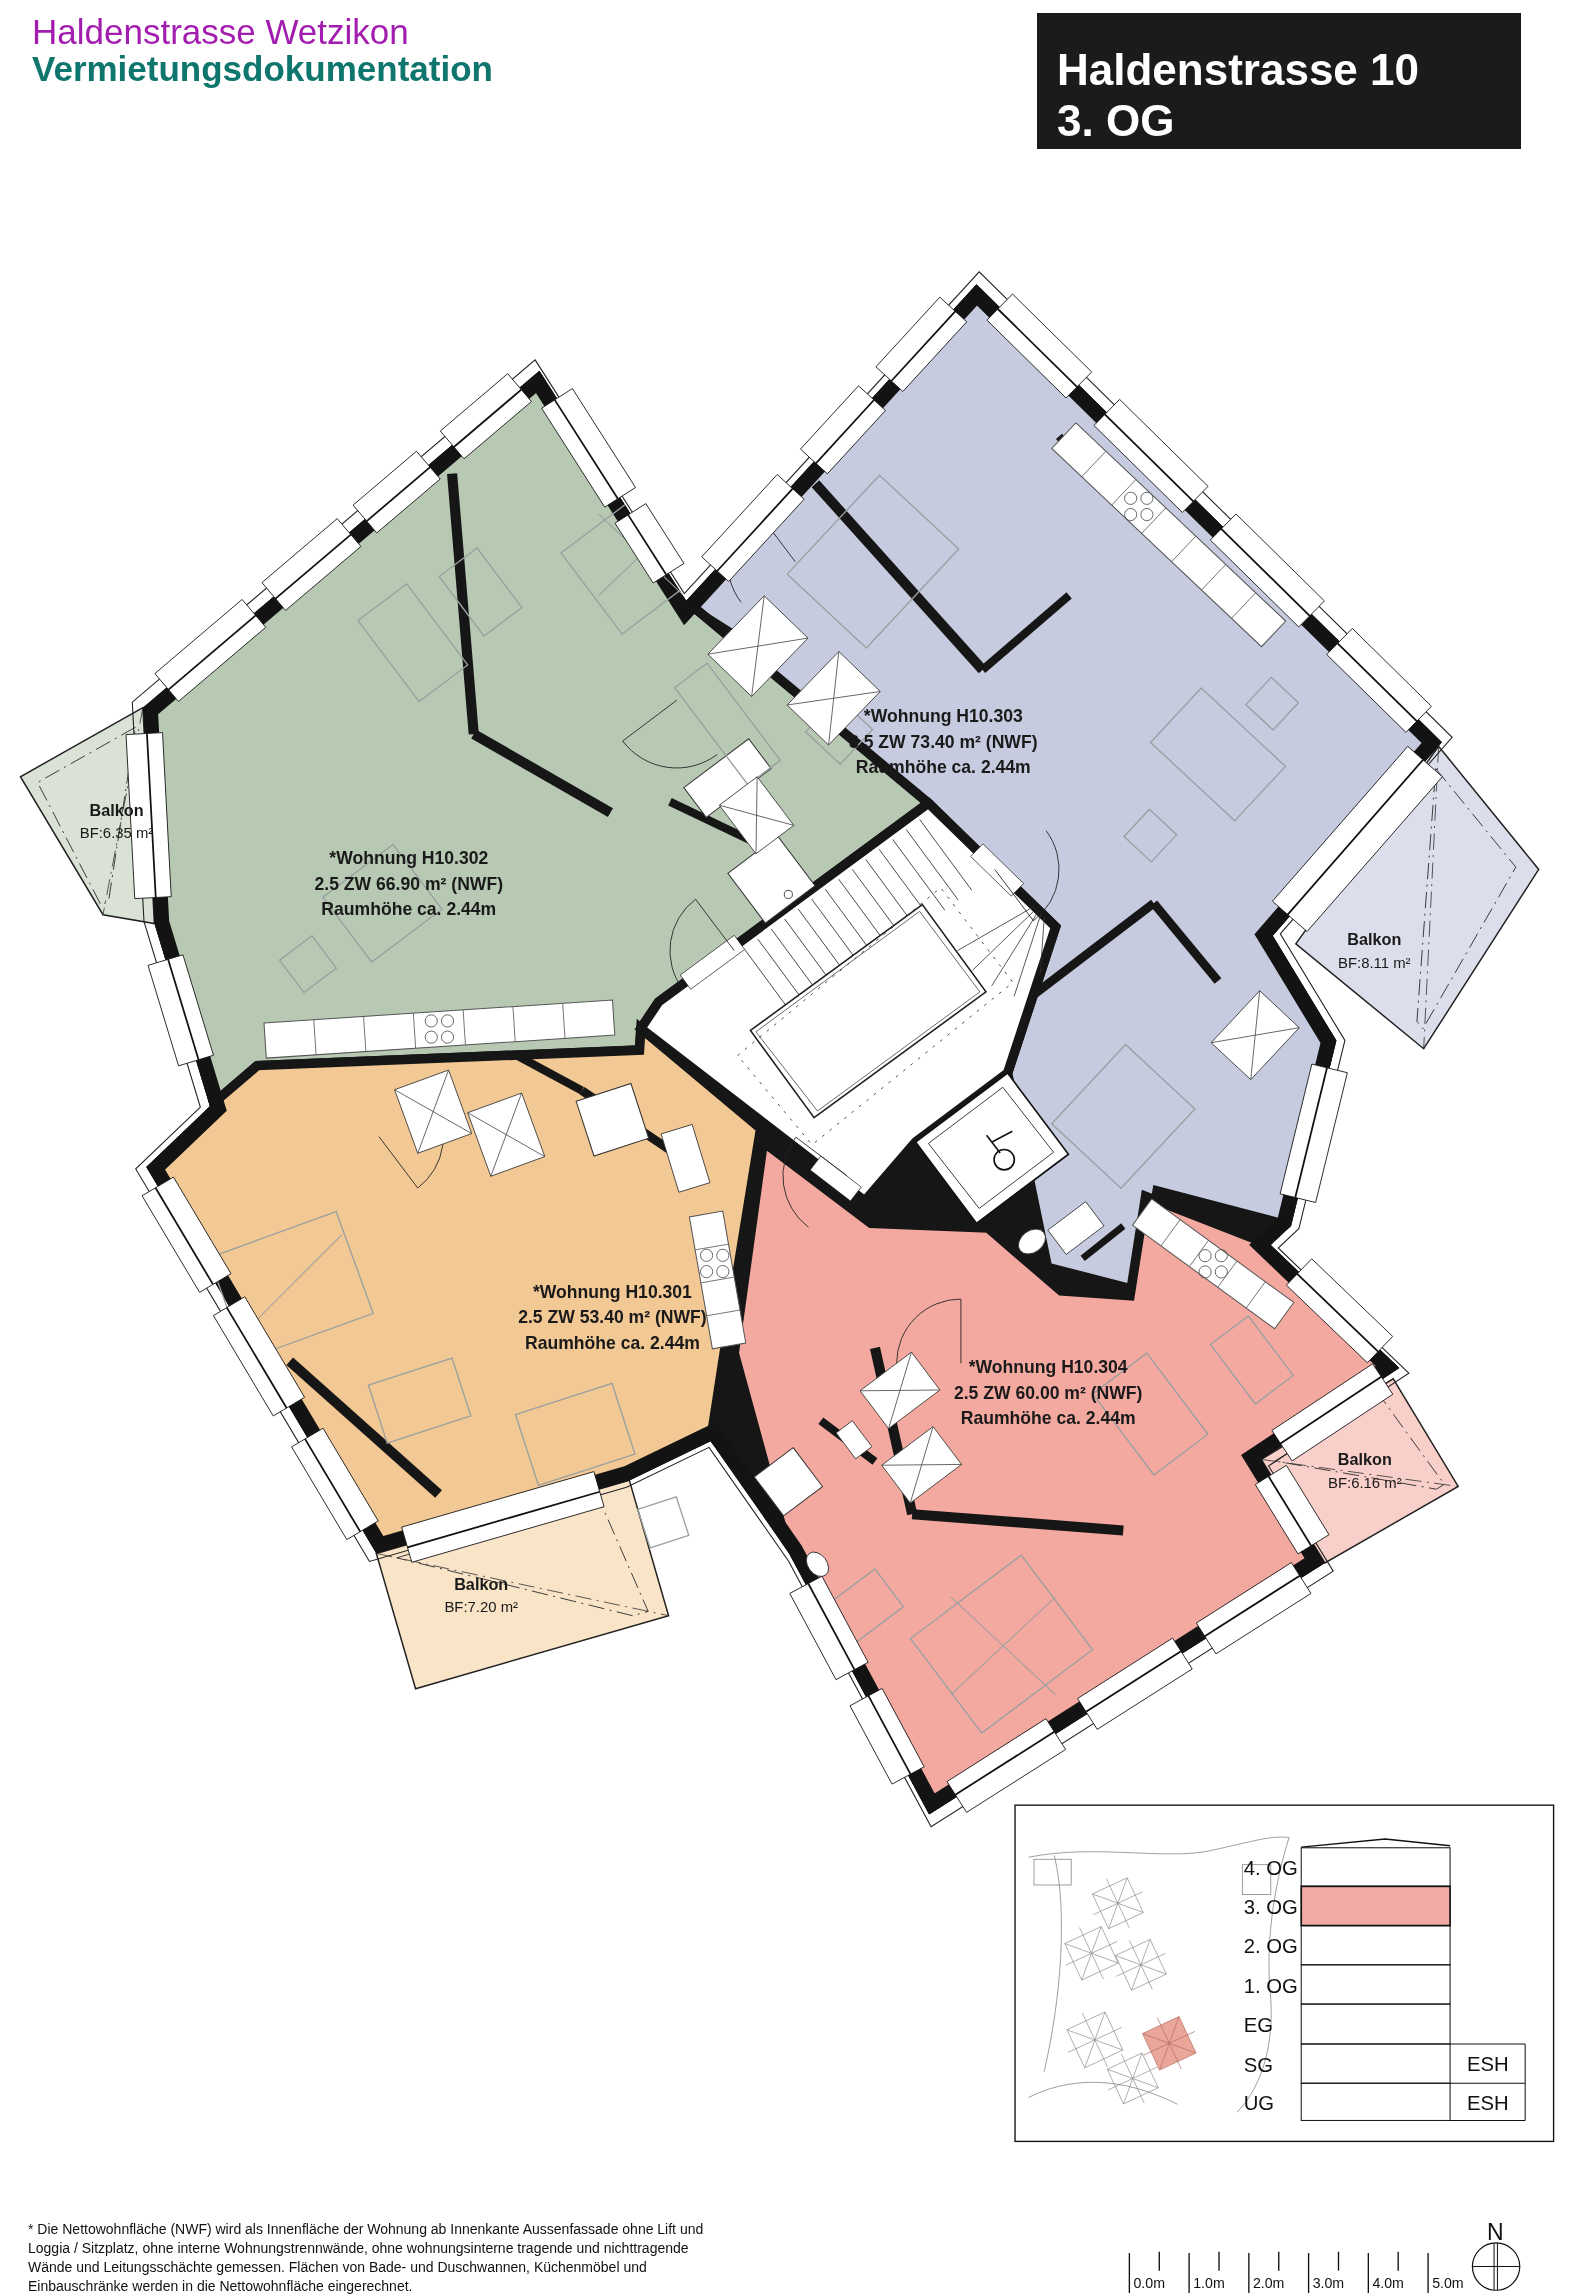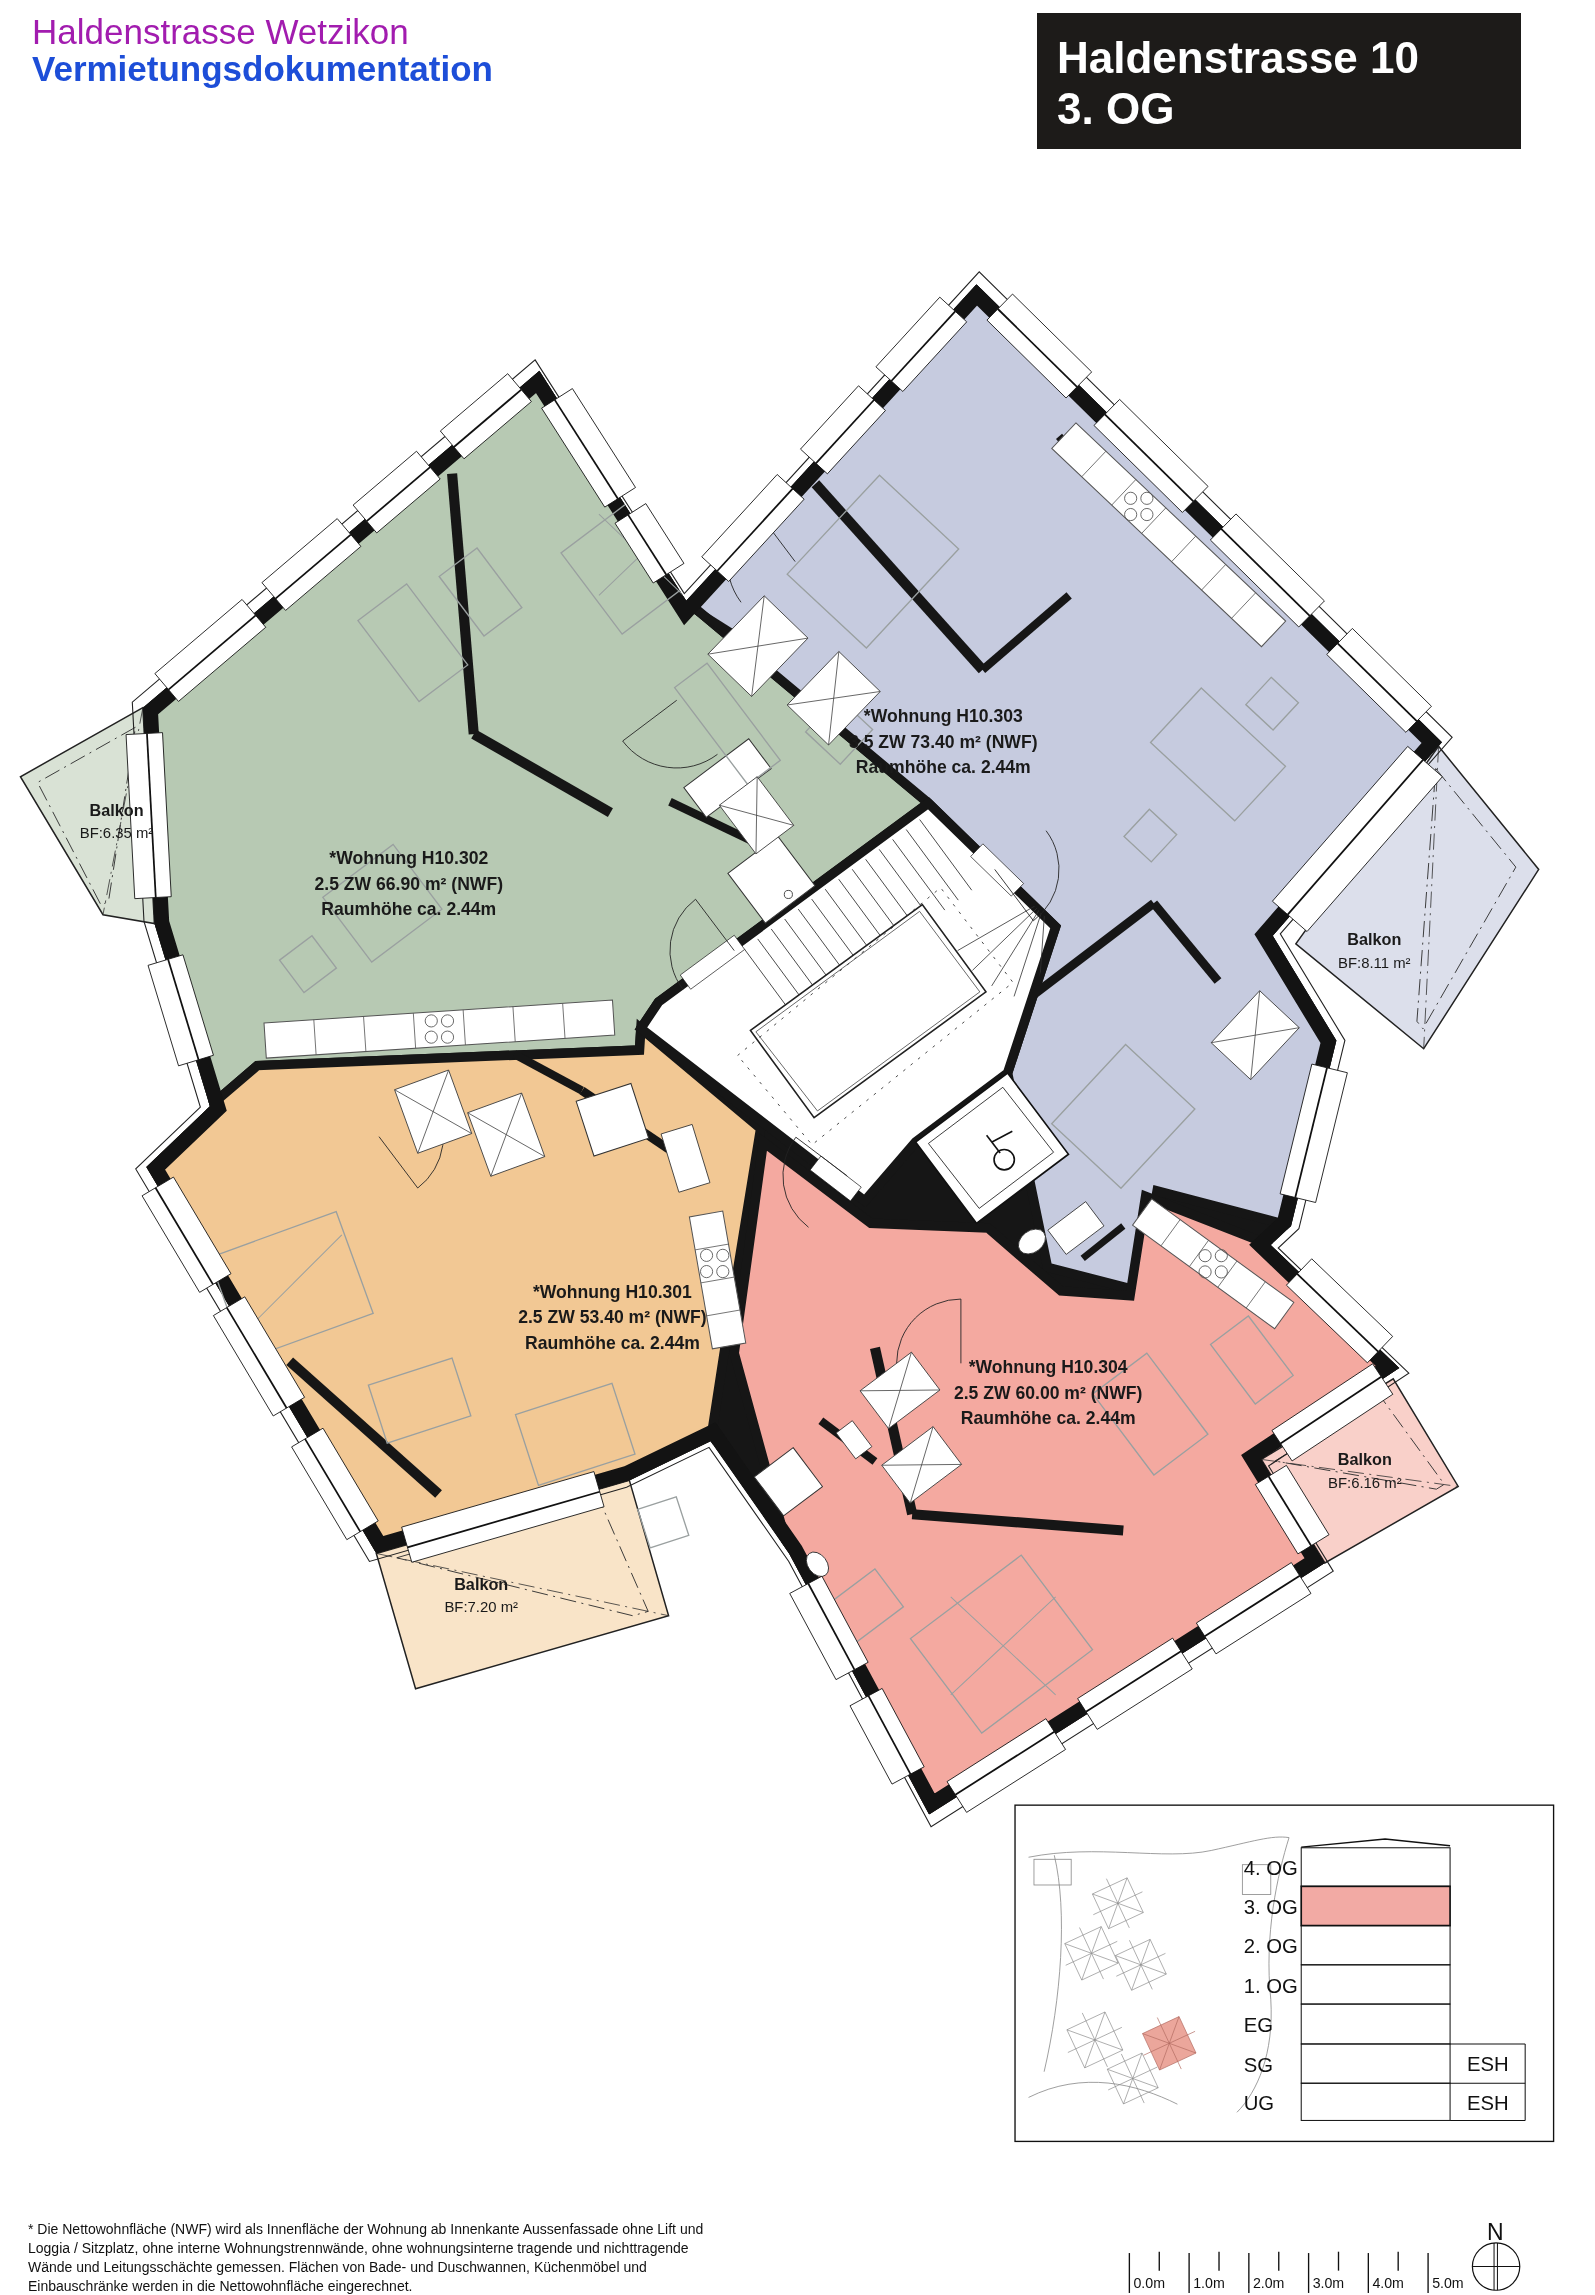--- a/index.html
+++ b/index.html
@@ -386,17 +386,17 @@
 <text x="2028.2" y="3381" font-size="21" fill="#111">4.0m</text>
 <line x1="2110.5" y1="3330" x2="2110.5" y2="3389" stroke="#111" stroke-width="2"></line>
 <text x="2116.5" y="3381" font-size="21" fill="#111">5.0m</text>
 <circle cx="2211" cy="3350" r="35" fill="none" stroke="#111" stroke-width="1.8"></circle>
 <line x1="2208" y1="3315" x2="2208" y2="3385" stroke="#111" stroke-width="1.5"></line>
 <line x1="2213" y1="3315" x2="2213" y2="3385" stroke="#111" stroke-width="1.5"></line>
 <line x1="2176" y1="3350" x2="2246" y2="3350" stroke="#111" stroke-width="1.5"></line>
 <text x="2210" y="3311" font-size="34" fill="#111" text-anchor="middle">N</text>
 </svg></div>
 <div class="abs" style="left:32px;top:11.5px;font-size:35px;color:#a21caf;">Haldenstrasse Wetzikon</div>
-<div class="abs" style="left:32px;top:49px;font-size:35px;font-weight:700;color:#1d4ed8;text-align:right;">Vermietungsdokumentation</div>
+<div class="abs" style="left:32px;top:49px;font-size:35px;font-weight:700;color:#0f766e;text-align:right;">Vermietungsdokumentation</div>
 <div class="abs" style="left:1037px;top:13px;width:484px;height:136px;background:#1d1b19;"></div>
-<div class="abs" style="left:1057px;top:32px;font-size:44px;font-weight:700;color:#fff;line-height:51px;">Haldenstrasse 10<br>3. OG</div>
+<div class="abs" style="left:1057px;top:44px;font-size:44px;font-weight:700;color:#fff;line-height:51px;">Haldenstrasse 10<br>3. OG</div>
 <div class="abs" style="left:28px;top:2220px;font-size:14px;color:#111;line-height:19px;">* Die Nettowohnfläche (NWF) wird als Innenfläche der Wohnung ab Innenkante Aussenfassade ohne Lift und<br>Loggia / Sitzplatz, ohne interne Wohnungstrennwände, ohne wohnungsinterne tragende und nichttragende<br>Wände und Leitungsschächte gemessen. Flächen von Bade- und Duschwannen, Küchenmöbel und<br>Einbauschränke werden in die Nettowohnfläche eingerechnet.</div>
 
 
 </body></html>

